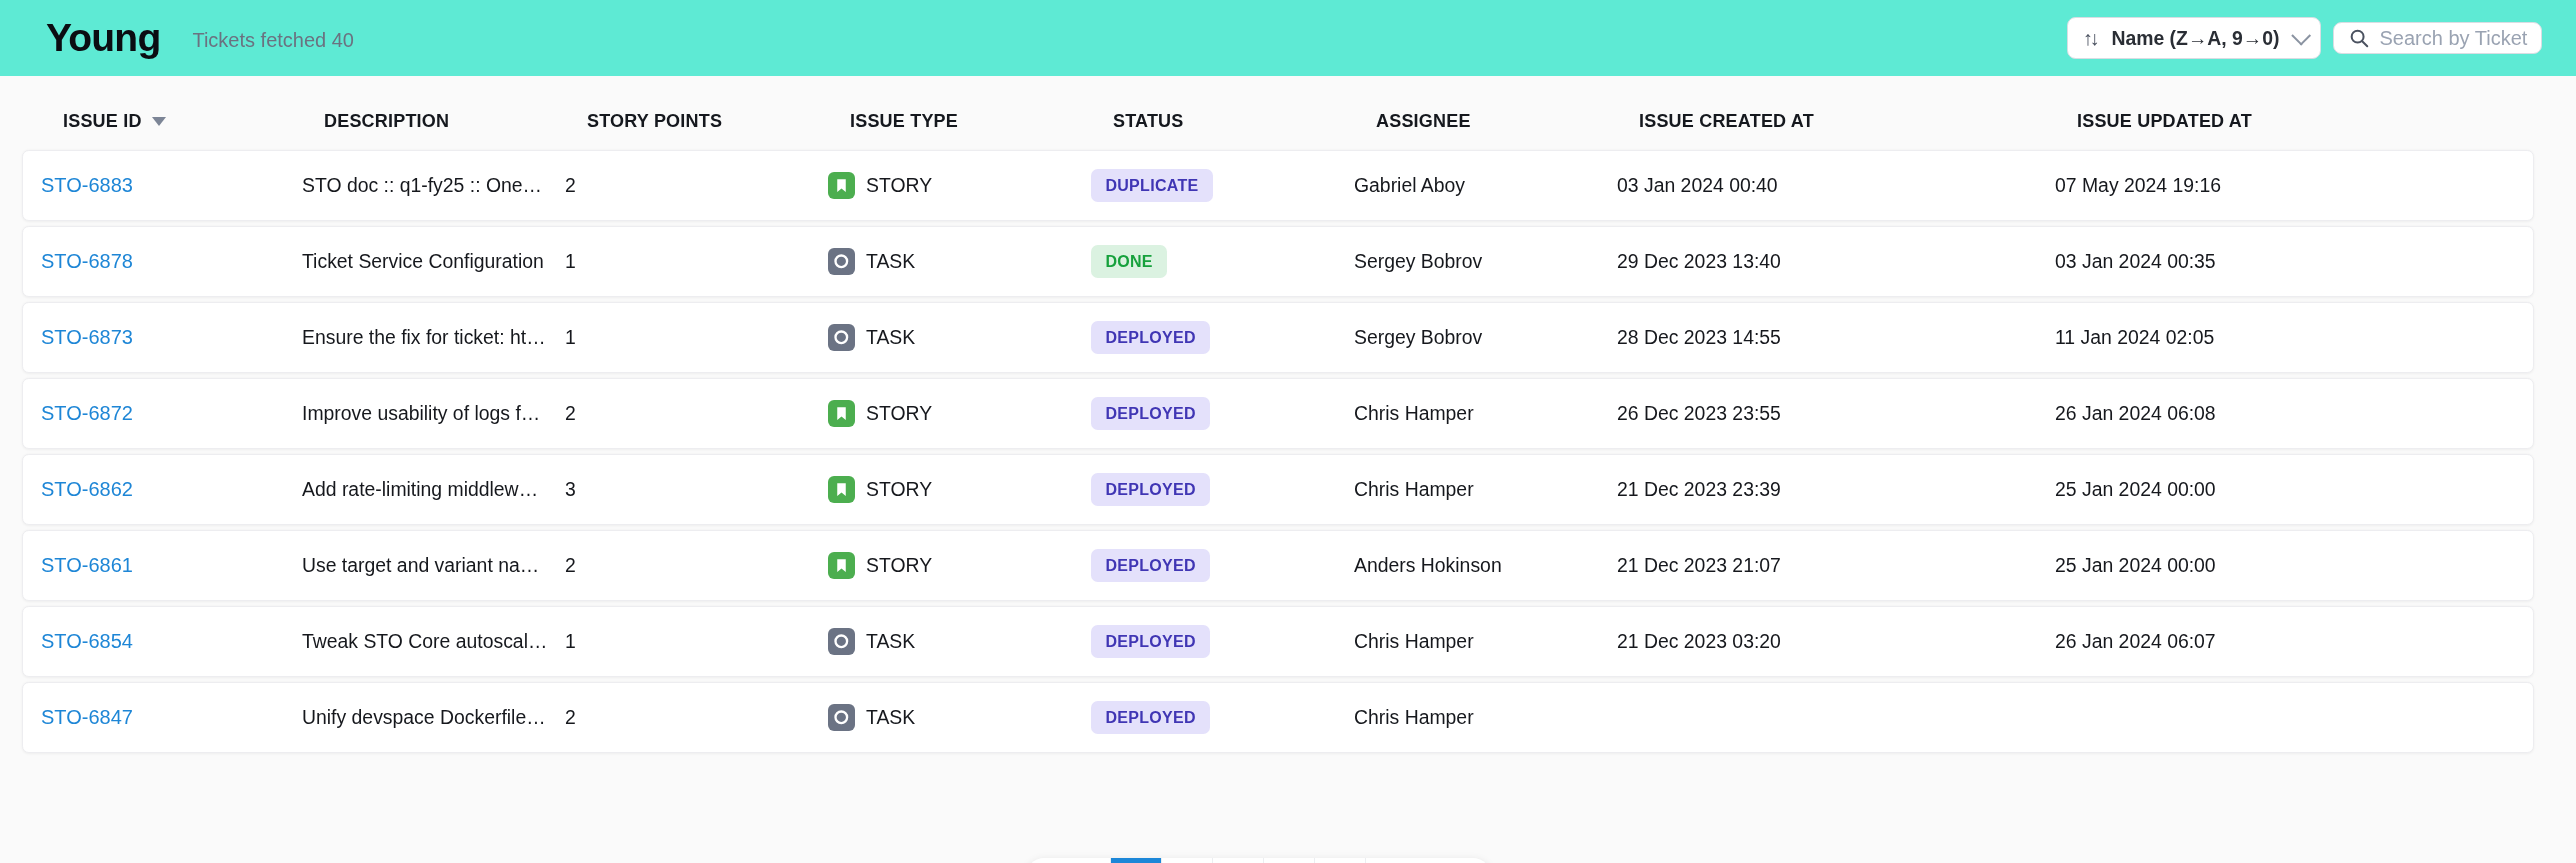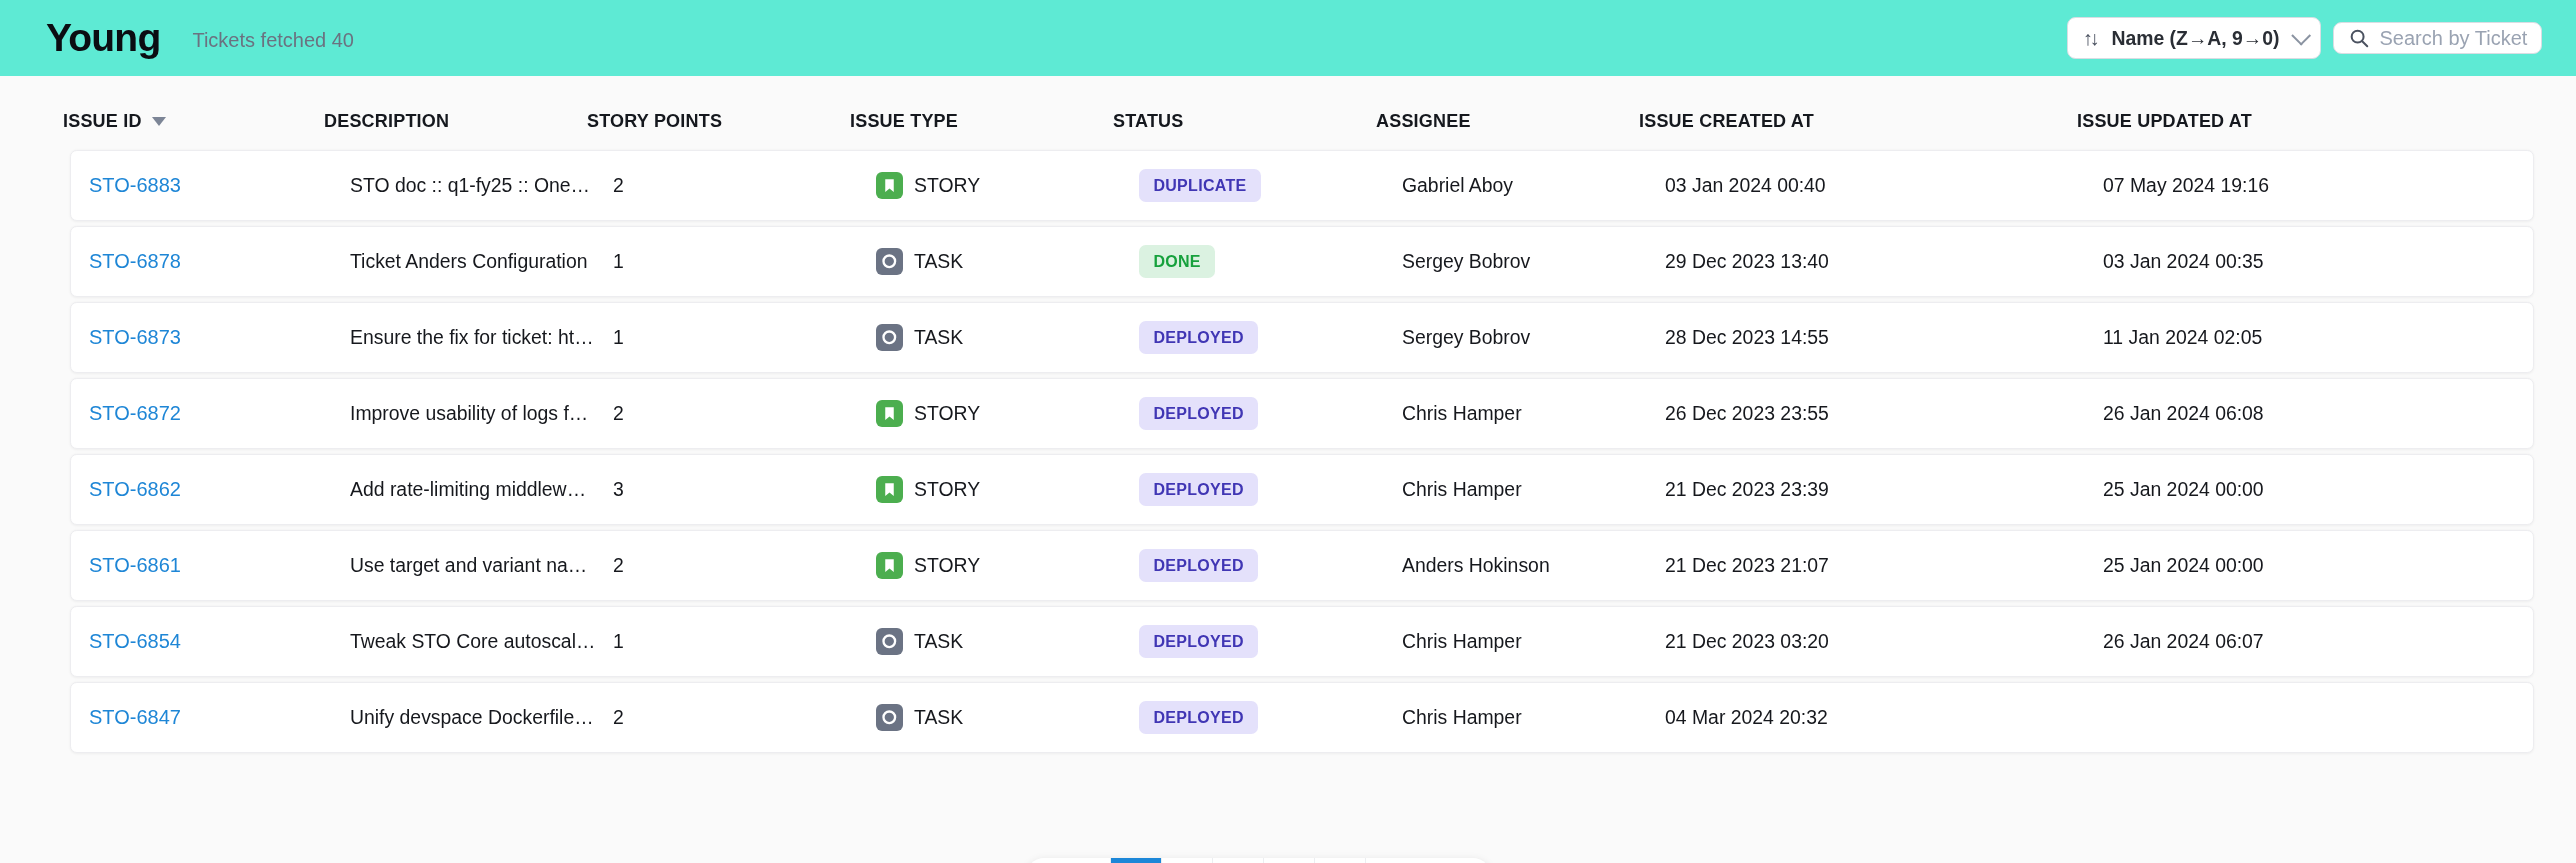--- a/index.html
+++ b/index.html
@@ -61,21 +61,21 @@
   .th {
     font-size: 18px; font-weight: 700; color: #15181e; text-transform: uppercase;
     letter-spacing: 0.2px; display: flex; align-items: center; gap: 10px; white-space: nowrap;
   }
   .sort-caret {
     width: 0; height: 0; display: inline-block;
     border-left: 7.6px solid transparent; border-right: 7.6px solid transparent;
     border-top: 9.3px solid #7c8596;
   }
 
-  .rows { padding: 0 42px 0 70px; }
+  .rows { padding: 0 42px 0 22px; }
   .row-card {
     background: #ffffff; border: 0.8px solid #ededf0; border-radius: 6.8px;
     box-shadow: 0 0.8px 2.5px rgba(0,0,0,0.05);
     height: 71px; margin-bottom: 5px; padding-left: 18px; padding-right: 8.5px;
   }
   .cell { font-size: 19.4px; color: #16181d; white-space: nowrap; overflow: hidden; text-overflow: ellipsis; padding-right: 17px; }
   .cell-id a, .cell-id { color: #1e86d6; text-decoration: none; font-size: 20px; cursor: pointer; }
 
   .cell-type { display: flex; align-items: center; gap: 11px; }
   .type-icon {
@@ -161,21 +161,21 @@
       <span class="type-label">STORY</span>
     </div>
     <div class="cell"><span class="badge badge-purple">DUPLICATE</span></div>
     <div class="cell">Gabriel Aboy</div>
     <div class="cell">03 Jan 2024 00:40</div>
     <div class="cell">07 May 2024 19:16</div>
   </div>
 
   <div class="row-card grid-cols">
     <div class="cell cell-id"><a>STO-6878</a></div>
-    <div class="cell">Ticket Anders Configuration</div>
+    <div class="cell">Ticket Service Configuration</div>
     <div class="cell">1</div>
     <div class="cell cell-type">
       <span class="type-icon task">
             <svg width="18.6" height="18.6" viewBox="0 0 24 24">
               <circle cx="12" cy="12" r="7.5" fill="none" stroke="#ffffff" stroke-width="3"></circle>
             </svg>
           </span>
       <span class="type-label">TASK</span>
     </div>
     <div class="cell"><span class="badge badge-green">DONE</span></div>
@@ -281,21 +281,20 @@
     <div class="cell cell-type">
       <span class="type-icon task">
             <svg width="18.6" height="18.6" viewBox="0 0 24 24">
               <circle cx="12" cy="12" r="7.5" fill="none" stroke="#ffffff" stroke-width="3"></circle>
             </svg>
           </span>
       <span class="type-label">TASK</span>
     </div>
     <div class="cell"><span class="badge badge-purple">DEPLOYED</span></div>
     <div class="cell">Chris Hamper</div>
-    <div class="cell">04 Mar 2024 20:32</div>
   </div>
 </div>
 
   <div class="pagination" id="pagination">
     <div class="page-cell prev">← Prev</div>
 
     <div class="page-cell active">1</div>
       <div class="page-cell">2</div>
       <div class="page-cell">3</div>
       <div class="page-cell">4</div>

